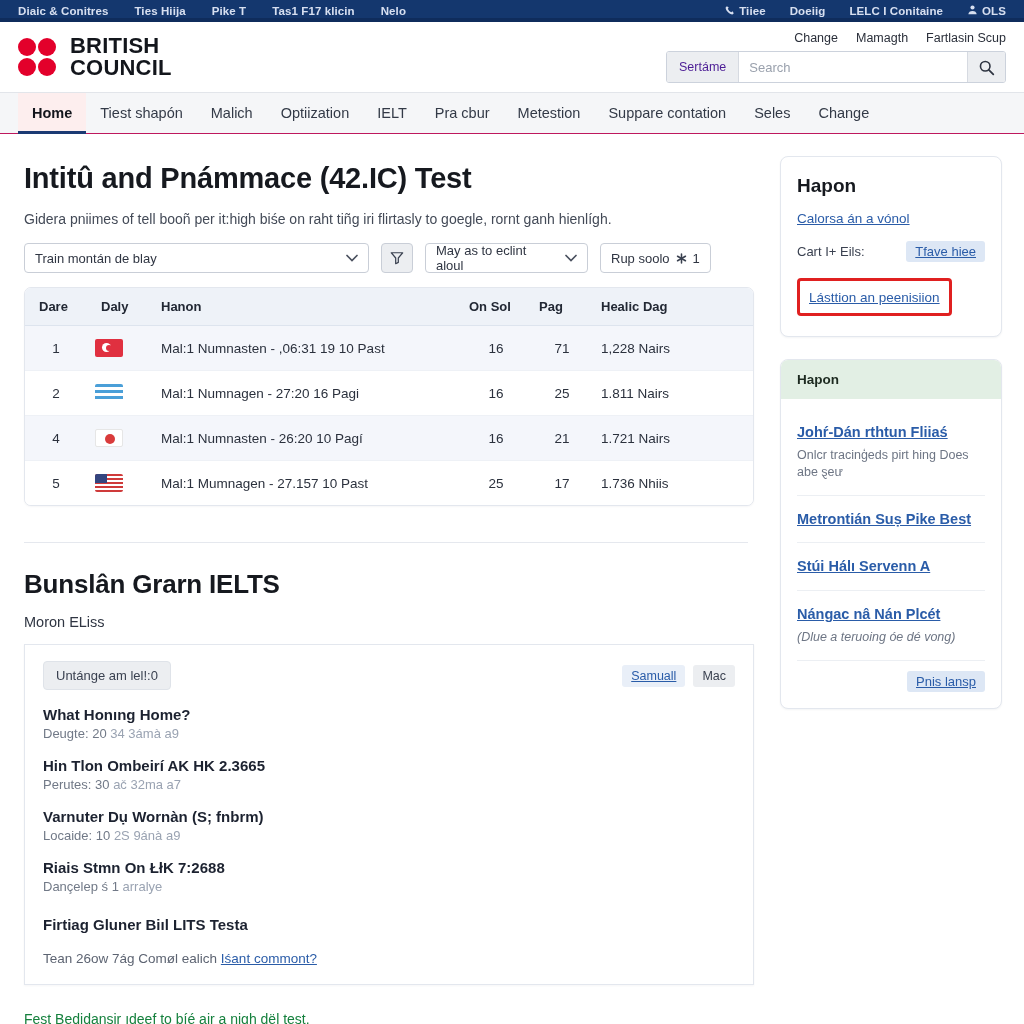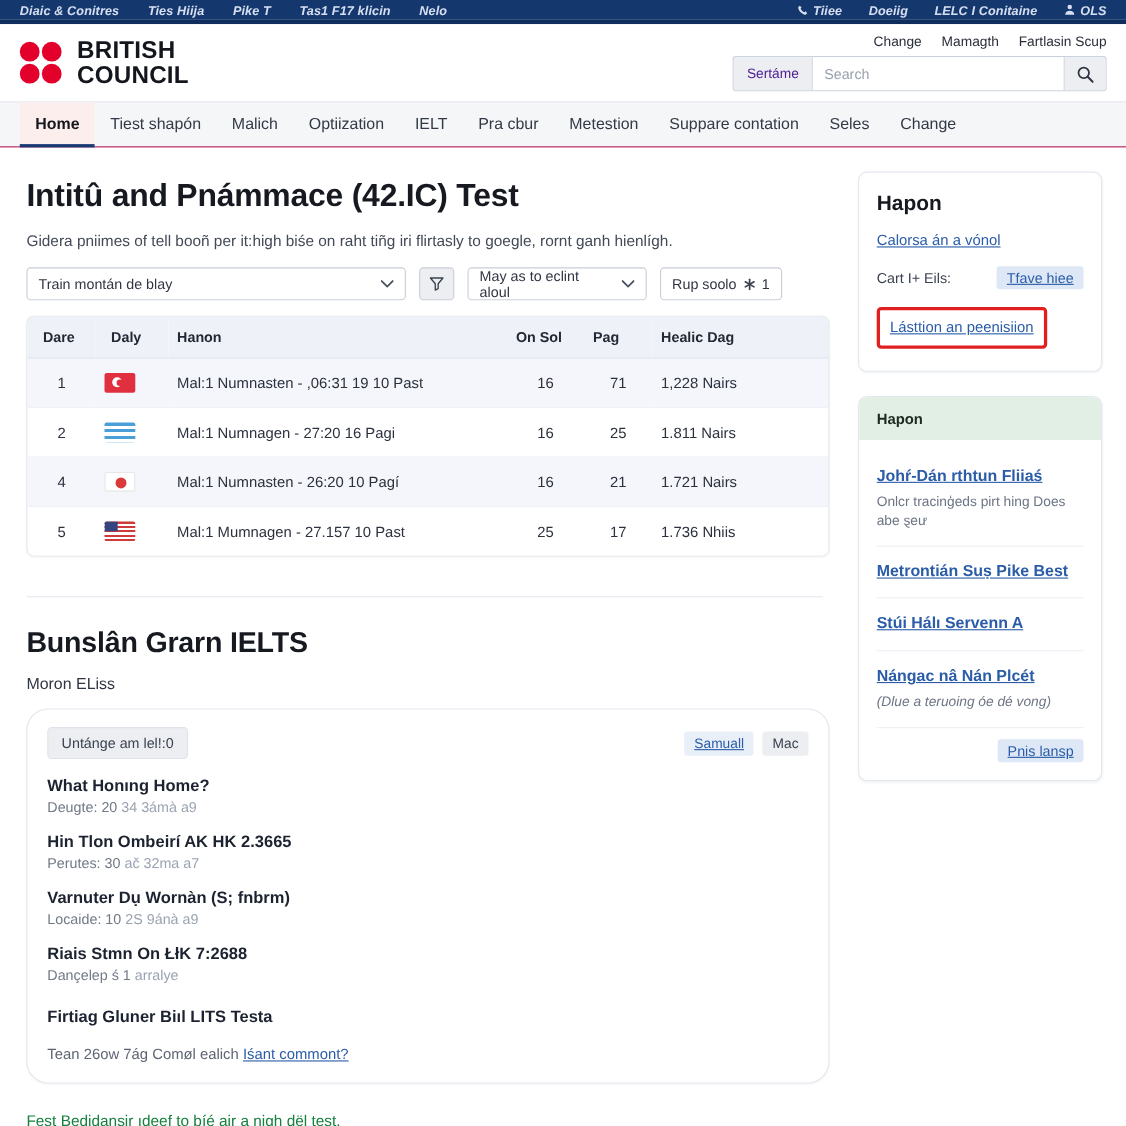--- a/index.html
+++ b/index.html
@@ -17,21 +17,20 @@
     height: 18px; background: #14376e;
     display: flex; align-items: flex-end; padding: 0 18px 1px 18px;
     overflow: hidden;
   }
   .topstrip .left, .topstrip .right { display: flex; align-items: flex-end; gap: 26px; }
   .topstrip .right { margin-left: auto; gap: 24px; }
   .topstrip span.tl {
     color: #e8eefc; font-size: 11.5px; font-weight: bold;
     white-space: nowrap; line-height: 11px; letter-spacing: .1px;
     opacity: .92;
-    font-style: italic;
   }
   .topstrip .ic { display:inline-block; margin-right:4px; }
   .strip-underline { height: 4px; background: #0f2c5c; }
 
   
   .masthead {
     height: 70px; background: #ffffff;
     display: flex; align-items: center; padding: 0 18px;
     position: relative;
   }
@@ -179,21 +178,21 @@
     content:""; position:absolute; left:0; top:0; width:12px; height:9px; background:#34457f;
   }
 
   hr.sep { border:0; border-top:1px solid #e5e8ee; margin: 36px 6px 0 6px; }
 
   h2.sec-title { font-size: 26px; font-weight: bold; color:#16191f; margin: 26px 0 0 6px; letter-spacing:-.2px; }
   p.sec-sub { font-size: 14.5px; color:#2f3542; margin: 14px 0 0 6px; }
 
   .panel {
     margin: 14px 0 0 6px; width: 730px;
-    border: 1px solid #e3e7ee; border-radius: 20px; background:#fff;
+    border: 1px solid #e3e7ee; border-radius: 0; background:#fff;
     box-shadow: 0 1px 2px rgba(20,30,60,.04);
     padding: 16px 18px 18px 18px;
   }
   .panel-head { display:flex; align-items:center; }
   .tag {
     background:#eceef1; border:1px solid #dfe3e9; border-radius:4px;
     padding:6px 12px; font-size:13px; color:#3a4150;
   }
   .panel-head .acts { margin-left:auto; display:flex; gap:8px; }
   .lnkbtn {

